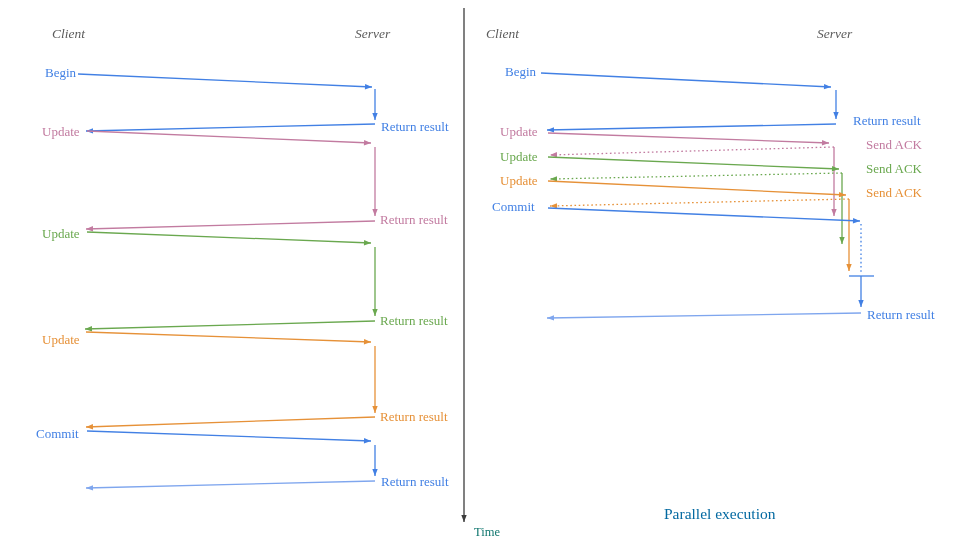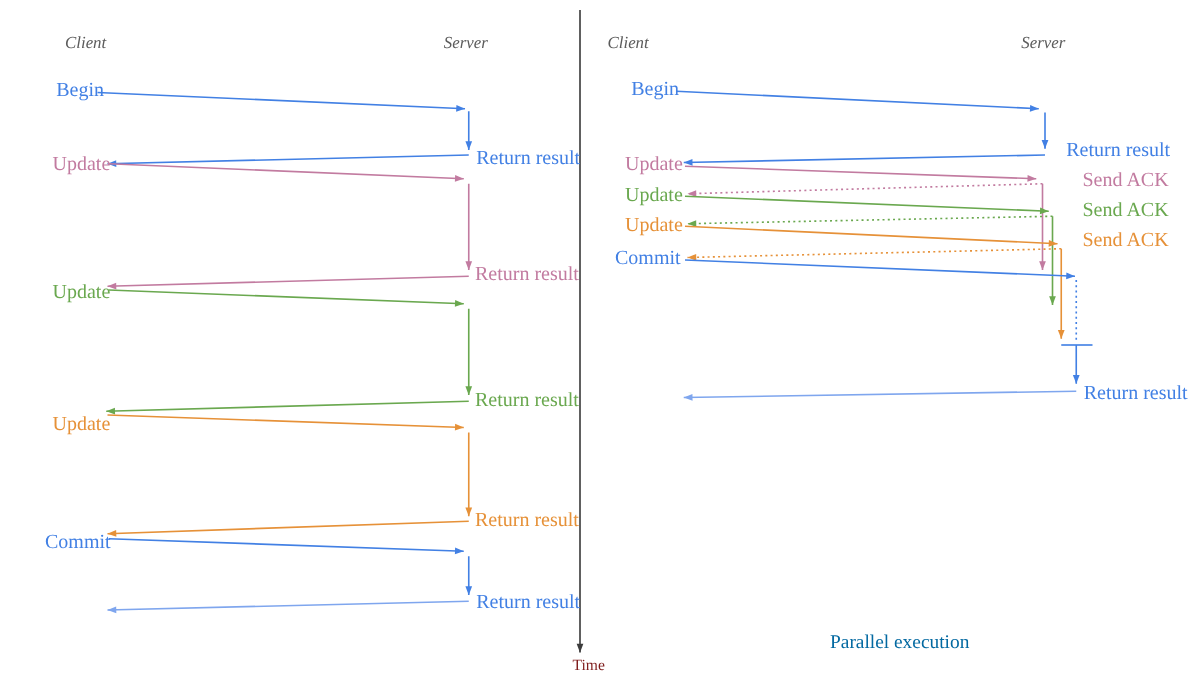--- a/index.html
+++ b/index.html
@@ -6,21 +6,21 @@
   #stage{
     position:relative;
     width:960px;height:540px;
     background:#ffffff;
     font-family:Liberation Serif, serif;
     overflow:hidden;
   }
   #arrows{position:absolute;left:0;top:0;}
   .lbl{
     position:absolute;
-    font-size:16px;
+    font-size:13px;
     line-height:13px;
     white-space:nowrap;
   }
   .hdr{font-style:italic;font-size:13.5px;}
   .caption{font-size:15.5px;line-height:16px;}
   .time{font-size:12.5px;line-height:13px;}
 </style>
 </head>
 <body>
 
@@ -191,15 +191,15 @@
   <div class="lbl" style="left: 866px; top: 162px; color: rgb(106, 168, 79);">Send ACK</div>
 
   <div class="lbl" style="left: 500px; top: 174px; color: rgb(230, 145, 56);">Update</div>
   <div class="lbl" style="left: 866px; top: 186px; color: rgb(230, 145, 56);">Send ACK</div>
 
   <div class="lbl" style="left: 492px; top: 200px; color: rgb(66, 128, 228);">Commit</div>
   <div class="lbl" style="left: 867px; top: 308px; color: rgb(66, 128, 228);">Return result</div>
 
   <div class="lbl caption" style="left: 664px; top: 506px; color: #0369a1;">Parallel execution</div>
 
-  <div class="lbl time" style="left: 458px; top: 526px; color: #7f1d1d;">Time</div>
+  <div class="lbl time" style="left: 474px; top: 526px; color: #0f766e;">Time</div>
 
 </div>
 
 </body></html>

